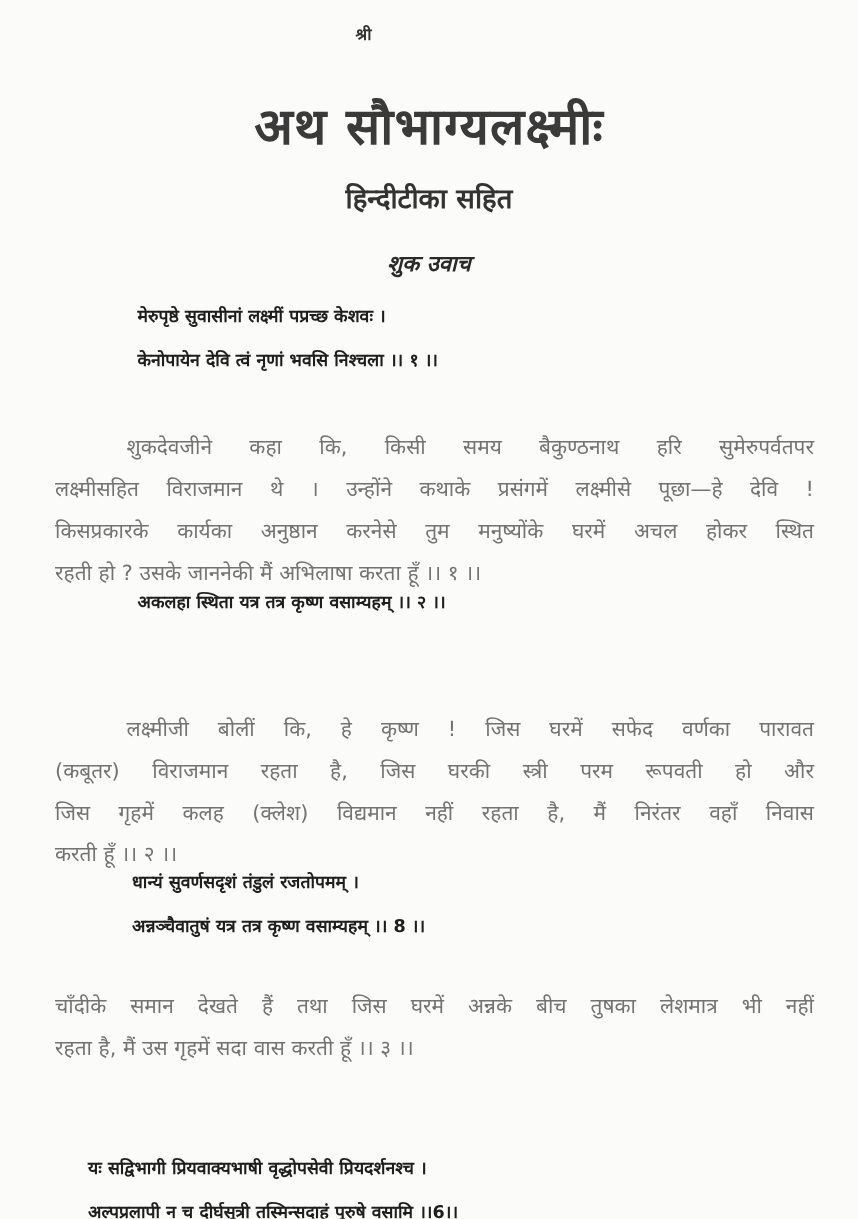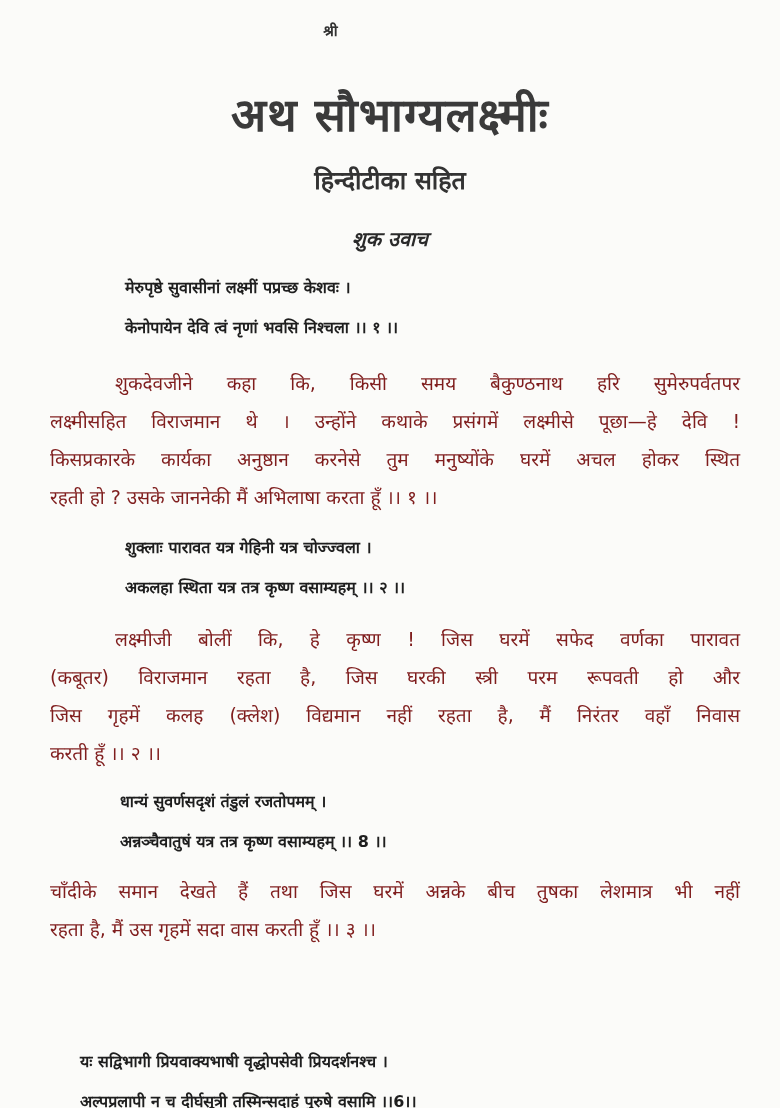--- a/index.html
+++ b/index.html
@@ -11,21 +11,21 @@
     position: relative;
   }
   .page { position: absolute; inset: 0; }
   .center { text-align: center; }
   .shri { position: absolute; top: 20px; left: 0; width: 661px; font-size: 15px; font-weight: bold; color: #333; }
   .title { position: absolute; top: 82px; left: 0; width: 780px; font-size: 46px; font-weight: bold; color: #3a3a3a; letter-spacing: 1px; }
   .subtitle { position: absolute; top: 162px; left: 0; width: 780px; font-size: 25px; font-weight: bold; color: #333; }
   .speaker { position: absolute; top: 225px; left: 0; width: 780px; font-size: 20px; font-weight: bold; color: #2a2a2a; font-style: italic; }
   .verse { position: absolute; font-size: 16px; font-weight: bold; line-height: 40px; color: #1e1e1e; white-space: nowrap; }
   .verse div { height: 40px; }
-  .para { position: absolute; left: 50px; width: 690px; font-size: 19px; line-height: 38px; color: #7f1d1d; text-align: justify; }
+  .para { position: absolute; left: 50px; width: 690px; font-size: 19px; line-height: 38px; color: #737373; text-align: justify; margin-top: 24px; }
   .para .line { display: block; white-space: nowrap; text-align: justify; text-align-last: justify; }
   .para .line.first { padding-left: 65px; }
   .para .line.last { text-align-last: left; }
 </style>
 </head>
 <body>
 
 <div class="page">
   <div class="shri center">श्री</div>
   <div class="title center">अथ सौभाग्यलक्ष्मीः</div>
@@ -37,21 +37,20 @@
     <div>केनोपायेन देवि त्वं नृणां भवसि निश्चला ।। १ ।।</div>
   </div>
   <div class="para" style="top:364px;">
     <span class="line first">शुकदेवजीने कहा कि, किसी समय बैकुण्ठनाथ हरि सुमेरुपर्वतपर</span>
     <span class="line">लक्ष्मीसहित विराजमान थे । उन्होंने कथाके प्रसंगमें लक्ष्मीसे पूछा—हे देवि !</span>
     <span class="line">किसप्रकारके कार्यका अनुष्ठान करनेसे तुम मनुष्योंके घरमें अचल होकर स्थित</span>
     <span class="line last">रहती हो ? उसके जाननेकी मैं अभिलाषा करता हूँ ।। १ ।।</span>
   </div>
 
   <div class="verse" style="top:528px; left:125px;">
-    <div>शुक्लाः पारावत यत्र गेहिनी यत्र चोज्ज्वला ।</div>
     <div>अकलहा स्थिता यत्र तत्र कृष्ण वसाम्यहम् ।। २ ।।</div>
   </div>
   <div class="para" style="top:620px;">
     <span class="line first">लक्ष्मीजी बोलीं कि, हे कृष्ण ! जिस घरमें सफेद वर्णका पारावत</span>
     <span class="line">(कबूतर) विराजमान रहता है, जिस घरकी स्त्री परम रूपवती हो और</span>
     <span class="line">जिस गृहमें कलह (क्लेश) विद्यमान नहीं रहता है, मैं निरंतर वहाँ निवास</span>
     <span class="line last">करती हूँ ।। २ ।।</span>
   </div>
 
   <div class="verse" style="top:782px; left:120px;">

